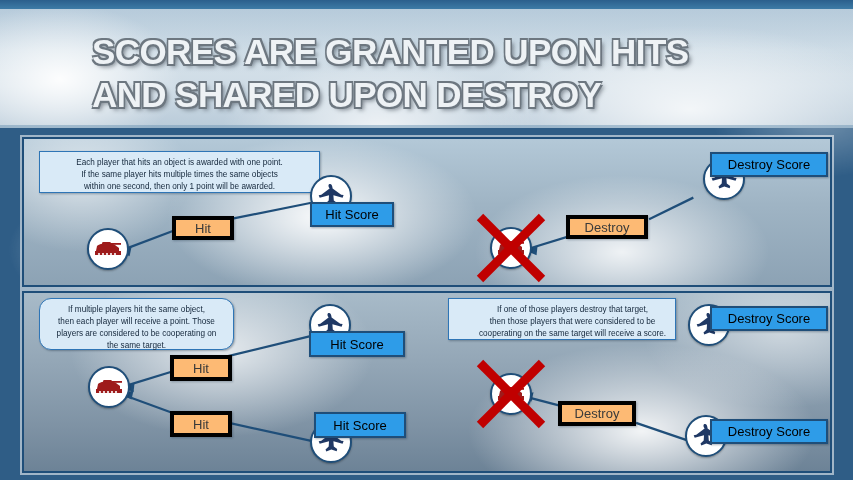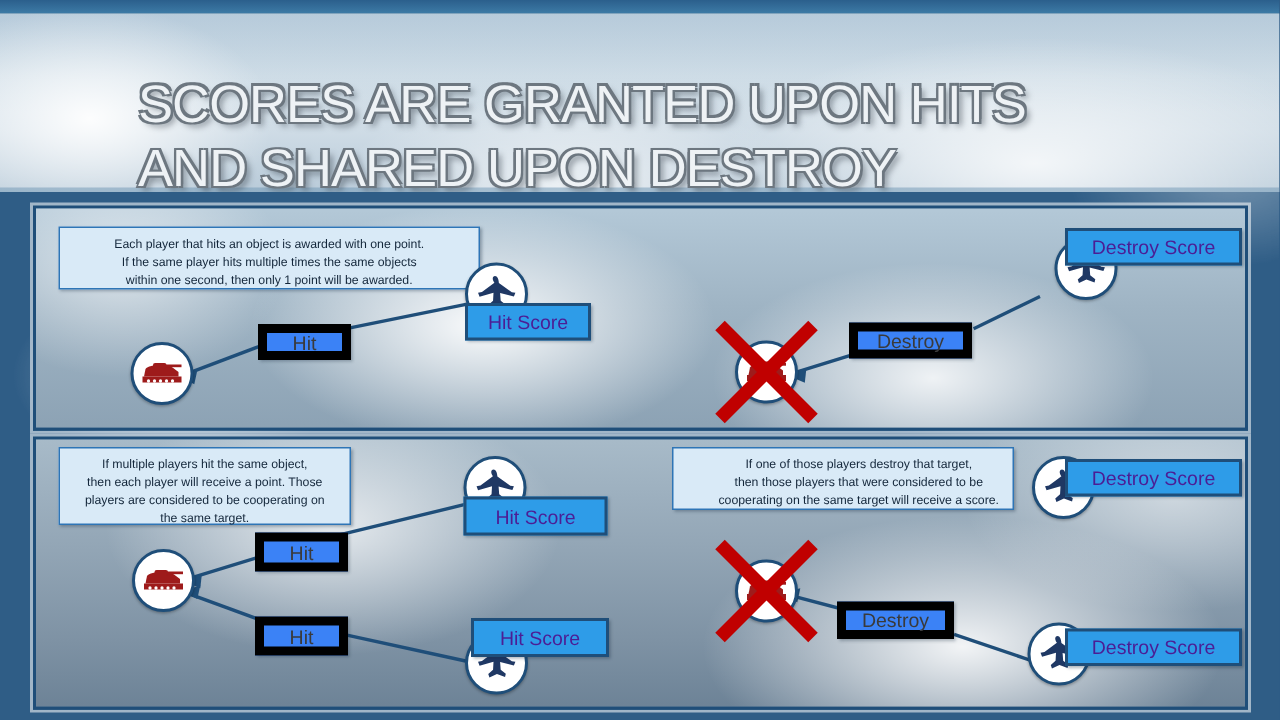--- a/index.html
+++ b/index.html
@@ -43,29 +43,28 @@
     content:"";position:absolute;inset:0;
     background:
       radial-gradient(ellipse 180px 110px at 60px 70px, rgba(255,255,255,.95),rgba(255,255,255,0) 68%),
       radial-gradient(ellipse 300px 120px at 690px 100px, rgba(255,255,255,.8),rgba(255,255,255,0) 70%),
       radial-gradient(ellipse 220px 90px at 380px 118px, rgba(255,255,255,.75),rgba(255,255,255,0) 72%),
       linear-gradient(180deg, rgba(150,180,205,.35), rgba(255,255,255,0) 55%);
   }
   .header-rule{position:absolute;left:0;right:0;bottom:0;height:3px;background:rgba(110,150,180,.5);}
   .title{
     position:absolute;left:92px;top:22px;width:740px;
-    font-size:35px;font-weight:normal;letter-spacing:-.6px;line-height:1.22;
+    font-size:35px;font-weight:bold;letter-spacing:-.6px;line-height:1.22;
     color:#eef2f5;
     text-shadow:
       -1.6px -1.6px 0 #6d7780, 1.6px -1.6px 0 #6d7780,
       -1.6px 1.6px 0 #6d7780, 1.6px 1.6px 0 #6d7780,
       0 0 2px #7b858e, 3px 3px 4px rgba(40,50,60,.55);
     white-space:pre-line;
     user-select:none;
-    margin-top:18px;
   }
 
   
   .panel{
     position:absolute;
     border:2px solid #1f4e79;
     box-shadow:0 0 0 2px rgba(255,255,255,.55);
     overflow:hidden;
     background:rgba(255,255,255,0.06);
   }
@@ -107,29 +106,29 @@
     position:absolute;width:42px;height:42px;border-radius:50%;
     background:#ffffff;border:2px solid #1f4e79;
     box-sizing:border-box;
     display:flex;align-items:center;justify-content:center;
     box-shadow:0 1px 2px rgba(0,0,0,.3);
   }
   .node svg{display:block;}
 
   
   .wlabel{
-    position:absolute;background:#3b82f6;border:6px solid #000000;
+    position:absolute;background:#fdba74;border:4px solid #000000;
     color:#3a3a3a;font-size:13px;text-align:center;
     box-sizing:border-box;
     display:flex;align-items:center;justify-content:center;
     box-shadow:1px 1px 2px rgba(20,40,60,.3);
   }
   .scorebox{
     position:absolute;background:#2e9ce8;border:2px solid #1f4e79;
-    color:#4c1d95;font-size:13px;text-align:center;
+    color:#000000;font-size:13px;text-align:center;
     box-sizing:border-box;
     display:flex;align-items:center;justify-content:center;
     box-shadow:1px 1px 2px rgba(20,40,60,.35);
     white-space:nowrap;
   }
 
   
   .conn{position:absolute;left:0;top:0;width:100%;height:100%;pointer-events:none;}
   .conn line,.conn polyline{stroke:#1f4e79;stroke-width:2.2;fill:none;}
   .redx{position:absolute;pointer-events:none;}
@@ -254,21 +253,21 @@
       <line x1="663" y1="145" x2="609" y2="127"></line>
       <line x1="556" y1="116" x2="494" y2="100"></line>
       <polygon points="494,100 507,97 505,106" fill="#1f4e79"></polygon>
 
       <line x1="303" y1="32" x2="312" y2="42"></line>
       <line x1="306" y1="135" x2="314" y2="127"></line>
       <line x1="688" y1="30" x2="696" y2="36"></line>
       <line x1="684" y1="138" x2="692" y2="132"></line>
     </svg>
 
-    <div class="infobox" style="left:15px;top:5px;width:195px;height:52px;">If multiple players hit the same object,
+    <div class="infobox" style="left:15px;top:5px;width:195px;height:52px;border-radius:12px;">If multiple players hit the same object,
 then each player will receive a point. Those
 players are considered to  be cooperating on
 the same target.</div>
     <div class="infobox" style="left:424px;top:5px;width:228px;height:42px;padding-left:28px;">If one of those players destroy that target,
 then those players that were considered to  be
 cooperating on the same target will receive a score.</div>
 
     <div class="node" style="left:64px;top:73px;">
       <span>
         <svg width="30" height="18" viewBox="0 0 30 18">

